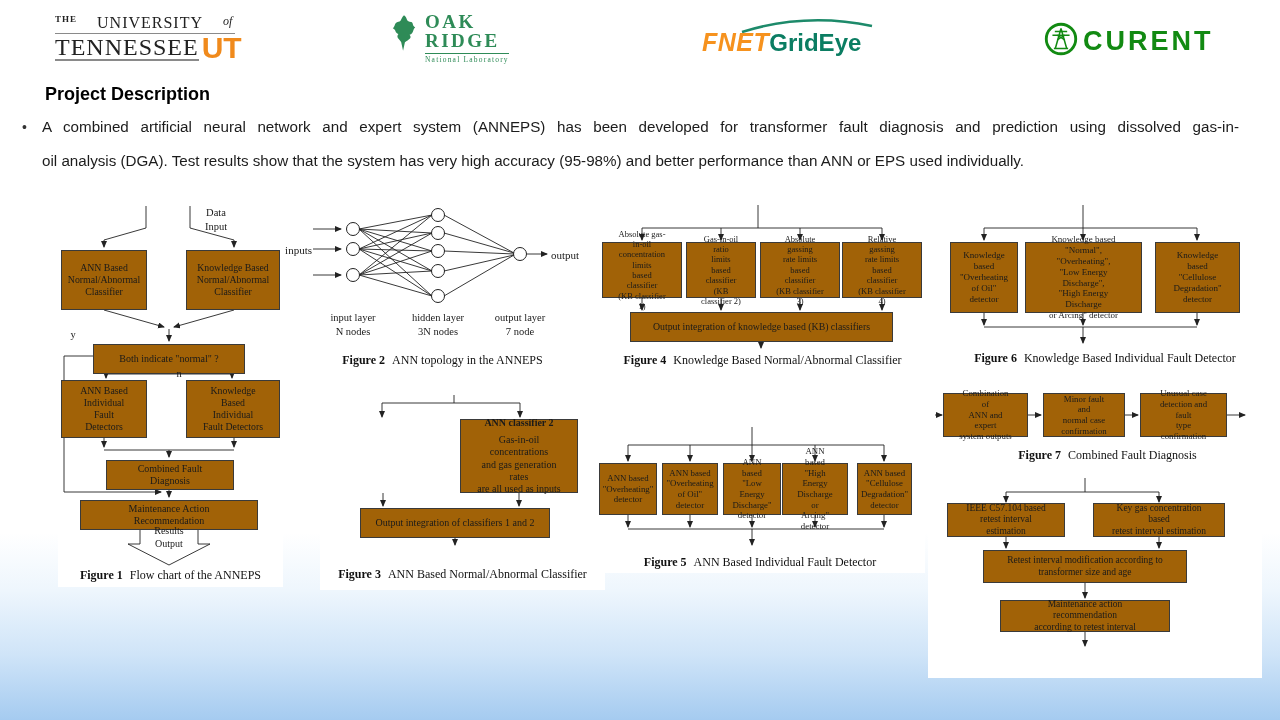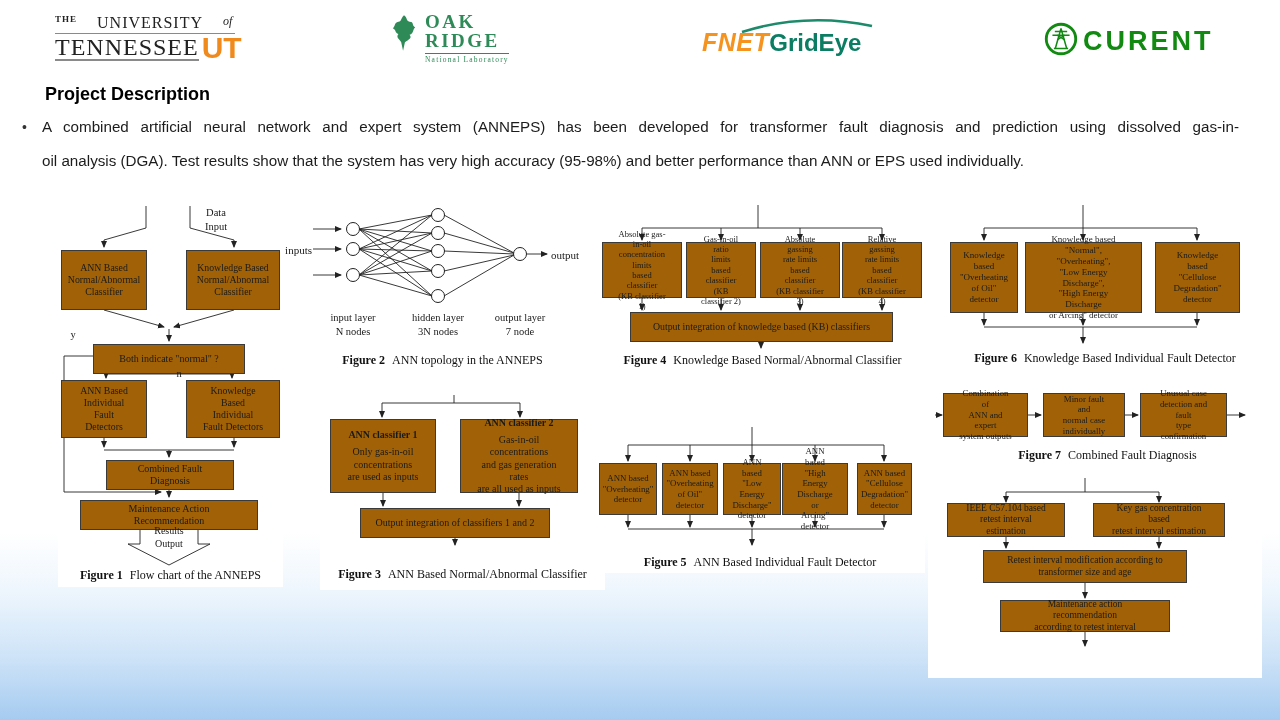--- a/index.html
+++ b/index.html
@@ -219,26 +219,20 @@
 <div class="fig" style="left:320px;top:395px;width:285px;height:195px;">
   <svg class="conn" width="285" height="195">
     <line x1="134" y1="0" x2="134" y2="8"></line>
     <line x1="62" y1="8" x2="200" y2="8"></line>
     <line x1="62" y1="8" x2="62" y2="22" marker-end="url(#arw)"></line>
     <line x1="200" y1="8" x2="200" y2="22" marker-end="url(#arw)"></line>
     <line x1="63" y1="98" x2="63" y2="111" marker-end="url(#arw)"></line>
     <line x1="199" y1="98" x2="199" y2="111" marker-end="url(#arw)"></line>
     <line x1="135" y1="137" x2="135" y2="150" marker-end="url(#arw)"></line>
   </svg>
-  <div class="fbox" style="left:10px;top:24px;width:106px;height:74px;font-size:10px;">
-    <span class="t">ANN classifier 1</span>
-    <span>Only gas-in-oil
-concentrations
-are used as inputs</span>
-  </div>
   <div class="fbox" style="left:140px;top:24px;width:118px;height:74px;font-size:10px;">
     <span class="t">ANN classifier 2</span>
     <span>Gas-in-oil concentrations
 and gas generation rates
 are all used as inputs</span>
   </div>
   <div class="fbox" style="left:40px;top:113px;width:190px;height:24px;font-size:10px;">Output integration of classifiers 1 and 2</div>
   <div class="fcap" style="left:0;top:172px;width:285px;">
     <span class="no">Figure 3</span><span>ANN Based Normal/Abnormal Classifier</span>
   </div>
@@ -357,21 +351,21 @@
     <line x1="0" y1="27" x2="7" y2="27" marker-end="url(#arw)"></line>
     <line x1="93" y1="27" x2="106" y2="27" marker-end="url(#arw)"></line>
     <line x1="190" y1="27" x2="203" y2="27" marker-end="url(#arw)"></line>
     <line x1="292" y1="27" x2="310" y2="27" marker-end="url(#arw)"></line>
   </svg>
   <div class="fbox" style="left:8px;top:5px;width:85px;height:44px;font-size:8.8px;">Combination of
 ANN and expert
 system outputs</div>
   <div class="fbox" style="left:108px;top:5px;width:82px;height:44px;font-size:8.8px;">Minor fault and
 normal case
-individually</div>
+confirmation</div>
   <div class="fbox" style="left:205px;top:5px;width:87px;height:44px;font-size:8.8px;">Unusual case
 detection and fault
 type confirmation</div>
   <div class="fcap" style="left:0;top:60px;width:345px;">
     <span class="no">Figure 7</span><span>Combined Fault Diagnosis</span>
   </div>
 </div>
 
 <div class="fig" style="left:928px;top:478px;width:334px;height:200px;">
   <svg class="conn" width="334" height="200">

